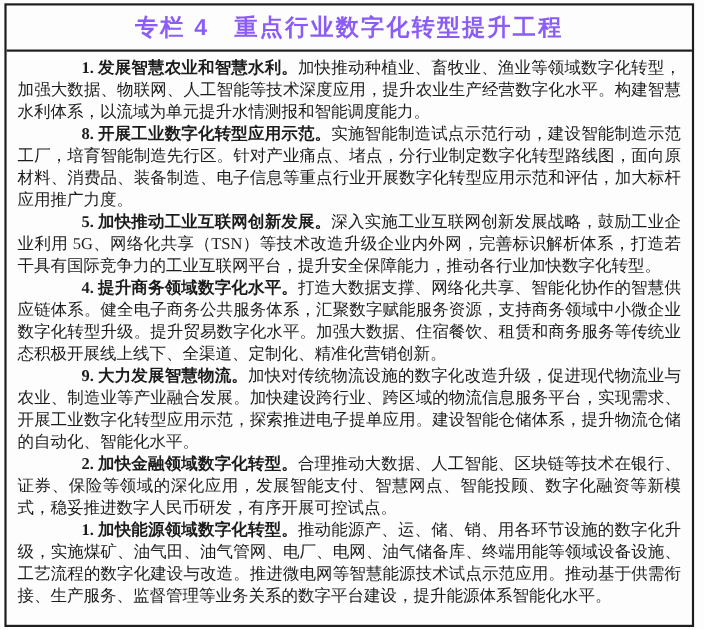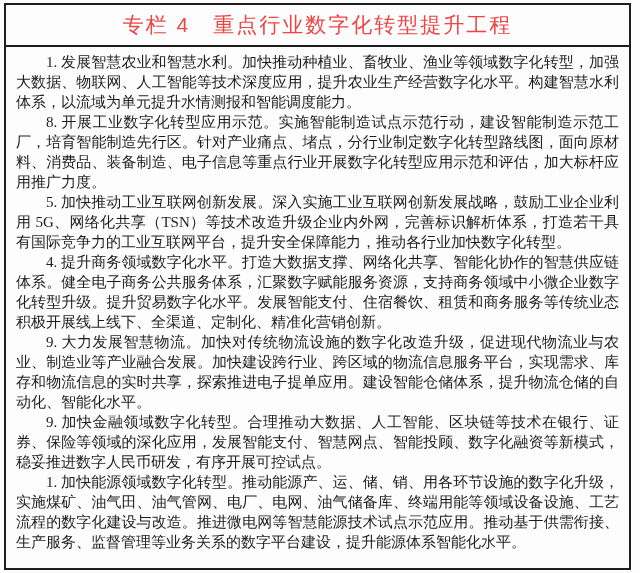--- a/index.html
+++ b/index.html
@@ -28,55 +28,56 @@
     background: #fdfdfd;
   }
   .column-header {
     height: 40px;
     flex: 0 0 40px;
     border-bottom: 2px solid #1e1e1e;
     display: flex;
     align-items: center;
     justify-content: center;
     font-family: "Liberation Sans", "DejaVu Sans", sans-serif;
-    font-weight: normal;
+    font-weight: bold;
     font-size: 21px;
     letter-spacing: 2px;
-    color: #ef4444;
+    color: #8b5cf6;
     white-space: nowrap;
   }
   .column-body {
     flex: 1 1 auto;
     padding: 5px 10px 3px 10px;
     font-size: 15px;
     line-height: 20px;
     text-align: justify;
     color: #1c1c1c;
     overflow: hidden;
   }
   .para {
     margin: 0;
     padding: 0;
     text-indent: 2em;
   }
   .lead {
-    font-weight: normal;
+    font-weight: bold;
+    margin-left: 28px;
   }
 </style>
 </head>
 <body>
 
 <div class="page">
   <div class="column-box">
     <div class="column-header">
       <span>专栏 4　重点行业数字化转型提升工程</span>
     </div>
     <div class="column-body">
       <p class="para"><span class="lead">1. 发展智慧农业和智慧水利。</span><span class="ptext">加快推动种植业、畜牧业、渔业等领域数字化转型，加强大数据、物联网、人工智能等技术深度应用，提升农业生产经营数字化水平。构建智慧水利体系，以流域为单元提升水情测报和智能调度能力。</span></p>
       <p class="para"><span class="lead">8. 开展工业数字化转型应用示范。</span><span class="ptext">实施智能制造试点示范行动，建设智能制造示范工厂，培育智能制造先行区。针对产业痛点、堵点，分行业制定数字化转型路线图，面向原材料、消费品、装备制造、电子信息等重点行业开展数字化转型应用示范和评估，加大标杆应用推广力度。</span></p>
       <p class="para"><span class="lead">5. 加快推动工业互联网创新发展。</span><span class="ptext">深入实施工业互联网创新发展战略，鼓励工业企业利用 5G、网络化共享（TSN）等技术改造升级企业内外网，完善标识解析体系，打造若干具有国际竞争力的工业互联网平台，提升安全保障能力，推动各行业加快数字化转型。</span></p>
-      <p class="para"><span class="lead">4. 提升商务领域数字化水平。</span><span class="ptext">打造大数据支撑、网络化共享、智能化协作的智慧供应链体系。健全电子商务公共服务体系，汇聚数字赋能服务资源，支持商务领域中小微企业数字化转型升级。提升贸易数字化水平。发展智能支付、住宿餐饮、租赁和商务服务等传统业态积极开展线上线下、全渠道、定制化、精准化营销创新。</span></p>
-      <p class="para"><span class="lead">9. 大力发展智慧物流。</span><span class="ptext">加快对传统物流设施的数字化改造升级，促进现代物流业与农业、制造业等产业融合发展。加快建设跨行业、跨区域的物流信息服务平台，实现需求、库存和物流信息的实时共享，探索推进电子提单应用。建设智能仓储体系，提升物流仓储的自动化、智能化水平。</span></p>
-      <p class="para"><span class="lead">9. 加快金融领域数字化转型。</span><span class="ptext">合理推动大数据、人工智能、区块链等技术在银行、证券、保险等领域的深化应用，发展智能支付、智慧网点、智能投顾、数字化融资等新模式，稳妥推进数字人民币研发，有序开展可控试点。</span></p>
+      <p class="para"><span class="lead">4. 提升商务领域数字化水平。</span><span class="ptext">打造大数据支撑、网络化共享、智能化协作的智慧供应链体系。健全电子商务公共服务体系，汇聚数字赋能服务资源，支持商务领域中小微企业数字化转型升级。提升贸易数字化水平。加强大数据、住宿餐饮、租赁和商务服务等传统业态积极开展线上线下、全渠道、定制化、精准化营销创新。</span></p>
+      <p class="para"><span class="lead">9. 大力发展智慧物流。</span><span class="ptext">加快对传统物流设施的数字化改造升级，促进现代物流业与农业、制造业等产业融合发展。加快建设跨行业、跨区域的物流信息服务平台，实现需求、开展工业数字化转型应用示范，探索推进电子提单应用。建设智能仓储体系，提升物流仓储的自动化、智能化水平。</span></p>
+      <p class="para"><span class="lead">2. 加快金融领域数字化转型。</span><span class="ptext">合理推动大数据、人工智能、区块链等技术在银行、证券、保险等领域的深化应用，发展智能支付、智慧网点、智能投顾、数字化融资等新模式，稳妥推进数字人民币研发，有序开展可控试点。</span></p>
       <p class="para"><span class="lead">1. 加快能源领域数字化转型。</span><span class="ptext">推动能源产、运、储、销、用各环节设施的数字化升级，实施煤矿、油气田、油气管网、电厂、电网、油气储备库、终端用能等领域设备设施、工艺流程的数字化建设与改造。推进微电网等智慧能源技术试点示范应用。推动基于供需衔接、生产服务、监督管理等业务关系的数字平台建设，提升能源体系智能化水平。</span></p>
     </div>
   </div>
 </div>
 
 </body></html>

